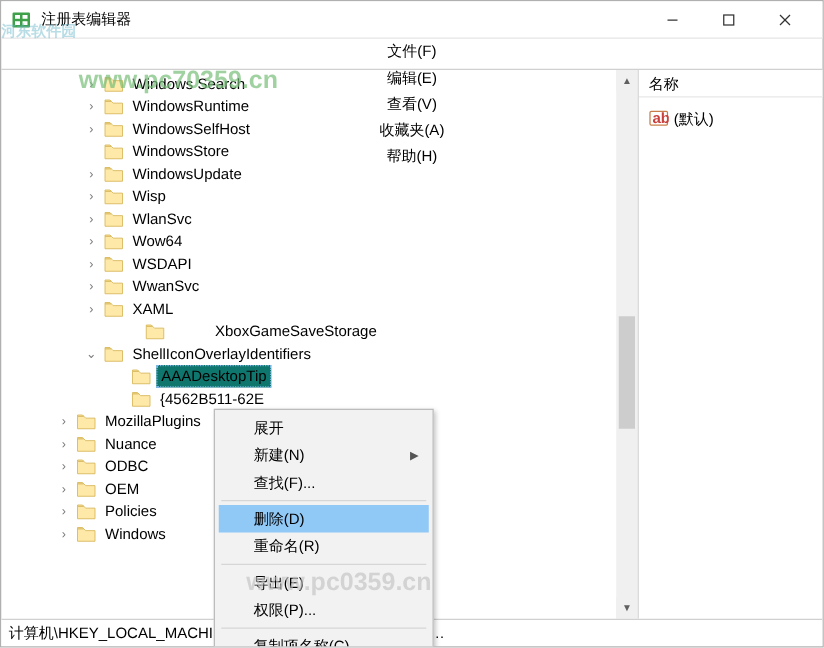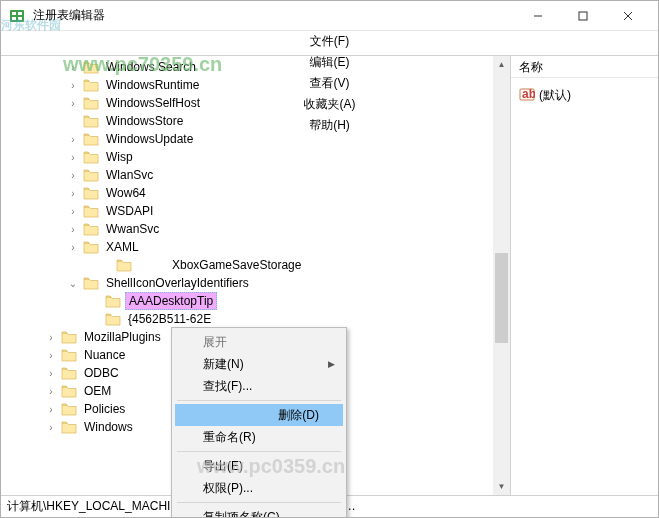--- a/index.html
+++ b/index.html
@@ -31,26 +31,26 @@
   .sb-track { flex: 1; position: relative; }
   .sb-thumb { position: absolute; left: 2px; right: 2px; top: 180px; height: 90px; background: #cdcdcd; }
 
   ul.tree, ul.tree ul { list-style: none; margin: 0; padding: 0; }
   ul.tree { padding: 2px 0 2px 2px; }
   li.node { white-space: nowrap; }
   .row { display: flex; align-items: center; height: 18px; gap: 4px; padding-right: 4px; }
   .exp { width: 12px; text-align: center; color: #7a7a7a; font-size: 10px; display: inline-block; }
   .folder { width: 16px; height: 14px; display: inline-block; }
   .label { padding: 1px 3px; }
-  .row.selected .label { background: #f0abfc; border: 1px dotted #7ab6e0; }
+  .row.selected .label { background: #0f766e; border: 1px dotted #7ab6e0; }
 
   .ctxmenu { position: absolute; top: 326px; left: 170px; width: 176px; background: #f2f2f2; border: 1px solid #bcbcbc; box-shadow: 2px 2px 4px rgba(0,0,0,0.25); z-index: 500; padding: 3px; }
   .ctxitem { display: flex; align-items: center; height: 22px; padding: 0 24px 0 28px; position: relative; }
-  .ctxitem.disabled { color: #737373; }
-  .ctxitem.highlight { background: #90c8f6; justify-content: flex-end; }
+  .ctxitem.disabled { color: #000000; }
+  .ctxitem.highlight { background: #90c8f6; }
   .ctxitem .arrow { position: absolute; right: 8px; font-size: 9px; color: #555; }
   .ctxsep { height: 1px; background: #d6d6d6; margin: 3px 2px; }
 
   .statusbar { position: absolute; bottom: 0; left: 0; right: 0; height: 22px; border-top: 1px solid #d0d0d0; display: flex; align-items: center; padding: 0 6px; font-size: 12px; background: #fff; }
 </style>
 </head>
 <body>
 
 <div class="watermark wm1">河东软件园</div>
 <div class="watermark wm2">www.pc70359.cn</div>

